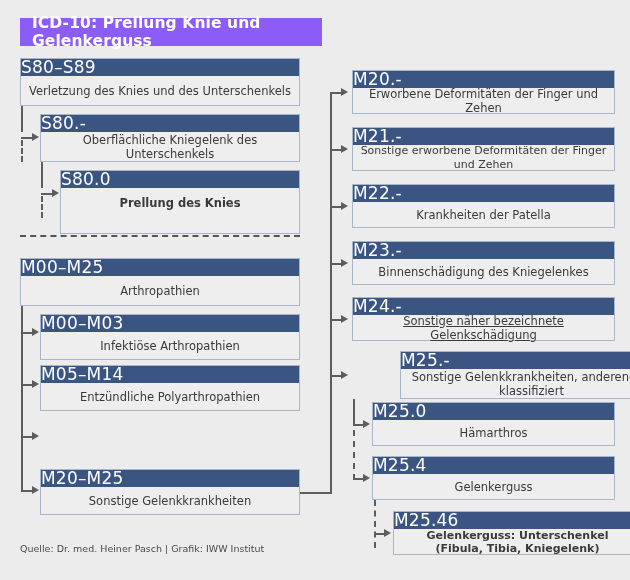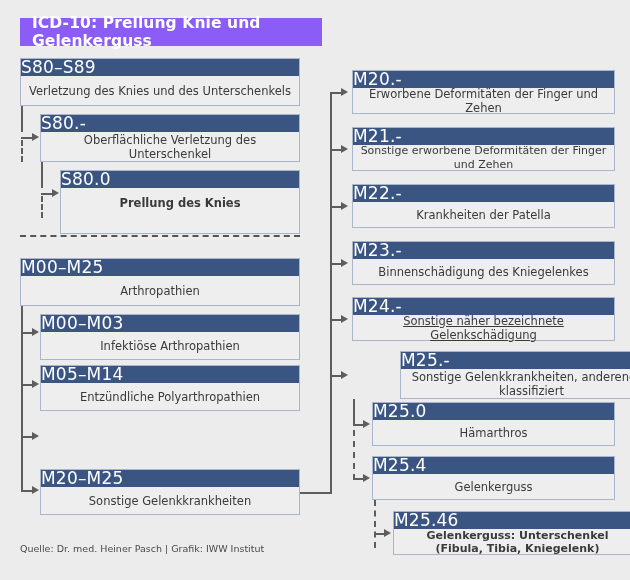--- a/index.html
+++ b/index.html
@@ -90,21 +90,21 @@
 
   <div class="title-bar">ICD-10: Prellung Knie und Gelenkerguss</div>
 
   <div class="node" style="left:20px;top:58px;width:280px;height:48px;">
     <div class="hd">S80–S89</div>
     <div class="bd" style="height:29px;">Verletzung des Knies und des Unterschenkels</div>
   </div>
 
   <div class="node" style="left:40px;top:114px;width:260px;height:48px;">
     <div class="hd">S80.-</div>
-    <div class="bd" style="height:29px;">Oberflächliche Verletzung des Unterschenkel</div>
+    <div class="bd" style="height:29px;">Oberflächliche Kniegelenk des Unterschenkels</div>
   </div>
 
   <div class="node bold" style="left:60px;top:170px;width:240px;height:64px;">
     <div class="hd">S80.0</div>
     <div class="bd" style="height:29px;">Prellung des Knies</div>
   </div>
 
   <div class="vline" style="left:21px;top:106px;height:26px;"></div>
   <div class="vline dash" style="left:21px;top:140px;height:22px;"></div>
   <div class="hline" style="left:21px;top:137px;width:12px;"></div>

